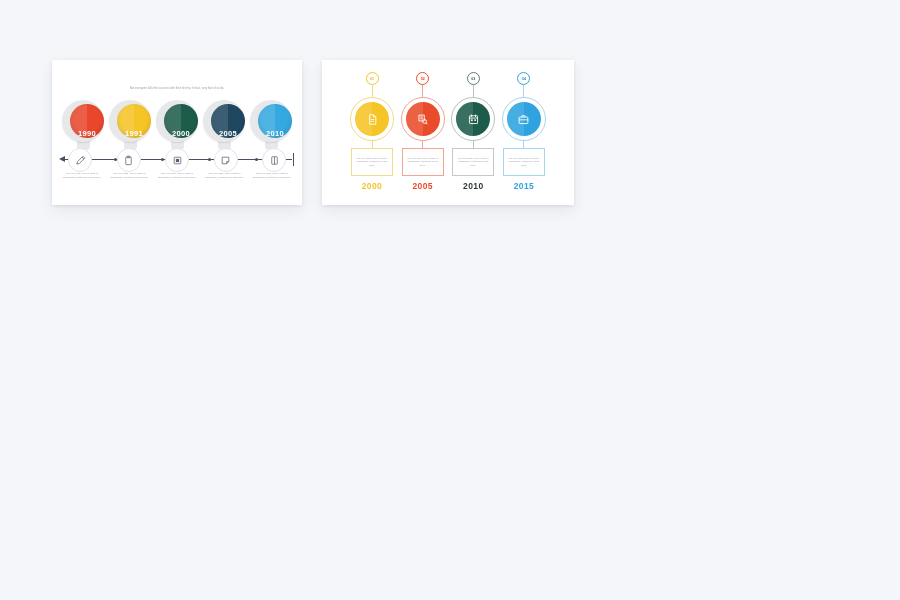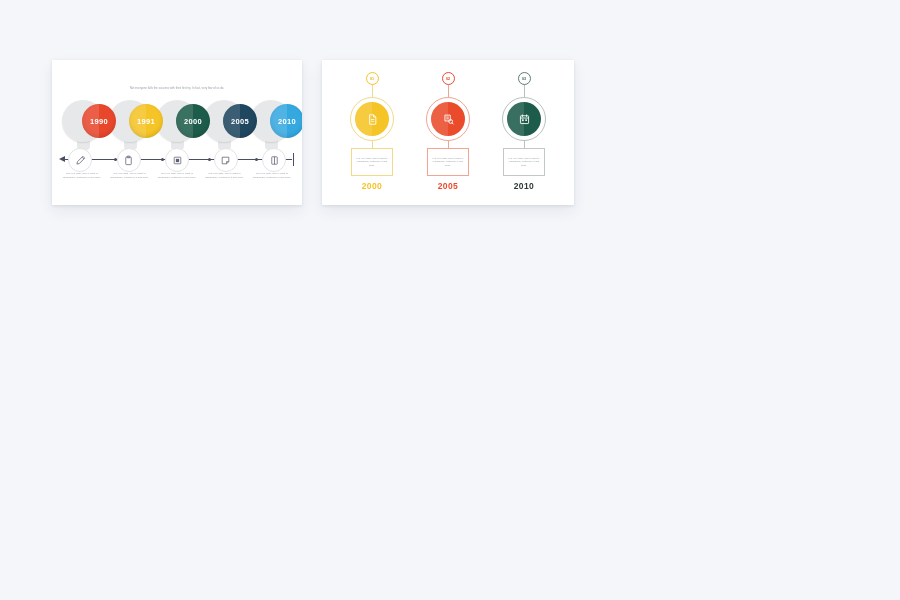--- a/index.html
+++ b/index.html
@@ -61,26 +61,26 @@
   .l-stem {
     position: absolute;
     left: 50%; top: 34px;
     width: 13px; height: 16px;
     margin-left: -6.5px;
     background: #e6e8ea;
     border-radius: 0 0 4px 4px;
     z-index: 0;
   }
   .l-disc {
-    position: absolute; left: 20px; top: 4px;
+    position: absolute; left: 8px; top: 4px;
     width: 34px; height: 34px;
     border-radius: 50%;
     z-index: 2;
     display: flex;
-    align-items: center;
+    align-items: flex-end;
     justify-content: center;
     box-shadow: inset 0 -2px 4px rgba(0,0,0,0.12);
   }
   .l-disc::before {
     content: "";
     position: absolute;
     left: 0; top: 0; bottom: 0; width: 50%;
     border-radius: 17px 0 0 17px;
     background: rgba(255,255,255,0.13);
   }
@@ -403,15 +403,33 @@
           </svg>
         </div>
       </div>
       <div class="r-connector2" style="background:#b6c2bd"></div>
       <div class="r-box" style="border-color:#c2c8c6">
         <div class="r-box-text">Put your data, plan a chart or infographic, customize it and done.</div>
       </div>
       <div class="r-year" style="color:#2b3a36">2010</div>
     </div>
 
+    <div class="r-item">
+      <div class="r-badge" style="border-color:#2ea3e0;color:#2590c9">04</div>
+      <div class="r-connector" style="background:#a4d6ef"></div>
+      <div class="r-circle-outer" style="border-color:#a4d6ef">
+        <div class="r-circle-inner" style="background:#2ea3e0">
+          <svg width="13" height="13" viewBox="0 0 16 16">
+            <rect x="2.6" y="5" width="10.8" height="8" rx="0.9" fill="none" stroke="#fff" stroke-width="1.1"></rect>
+            <path d="M6 5V3.4h4V5" fill="none" stroke="#fff" stroke-width="1.1" stroke-linejoin="round"></path>
+            <path d="M2.6 8.4h10.8" stroke="#fff" stroke-width="1"></path>
+          </svg>
+        </div>
+      </div>
+      <div class="r-connector2" style="background:#a4d6ef"></div>
+      <div class="r-box" style="border-color:#a4d6ef">
+        <div class="r-box-text">Put your data, plan a chart or infographic, customize it and done.</div>
+      </div>
+      <div class="r-year" style="color:#2ea3e0">2015</div>
+    </div>
 
   </div>
 </div>
 
 </body></html>

